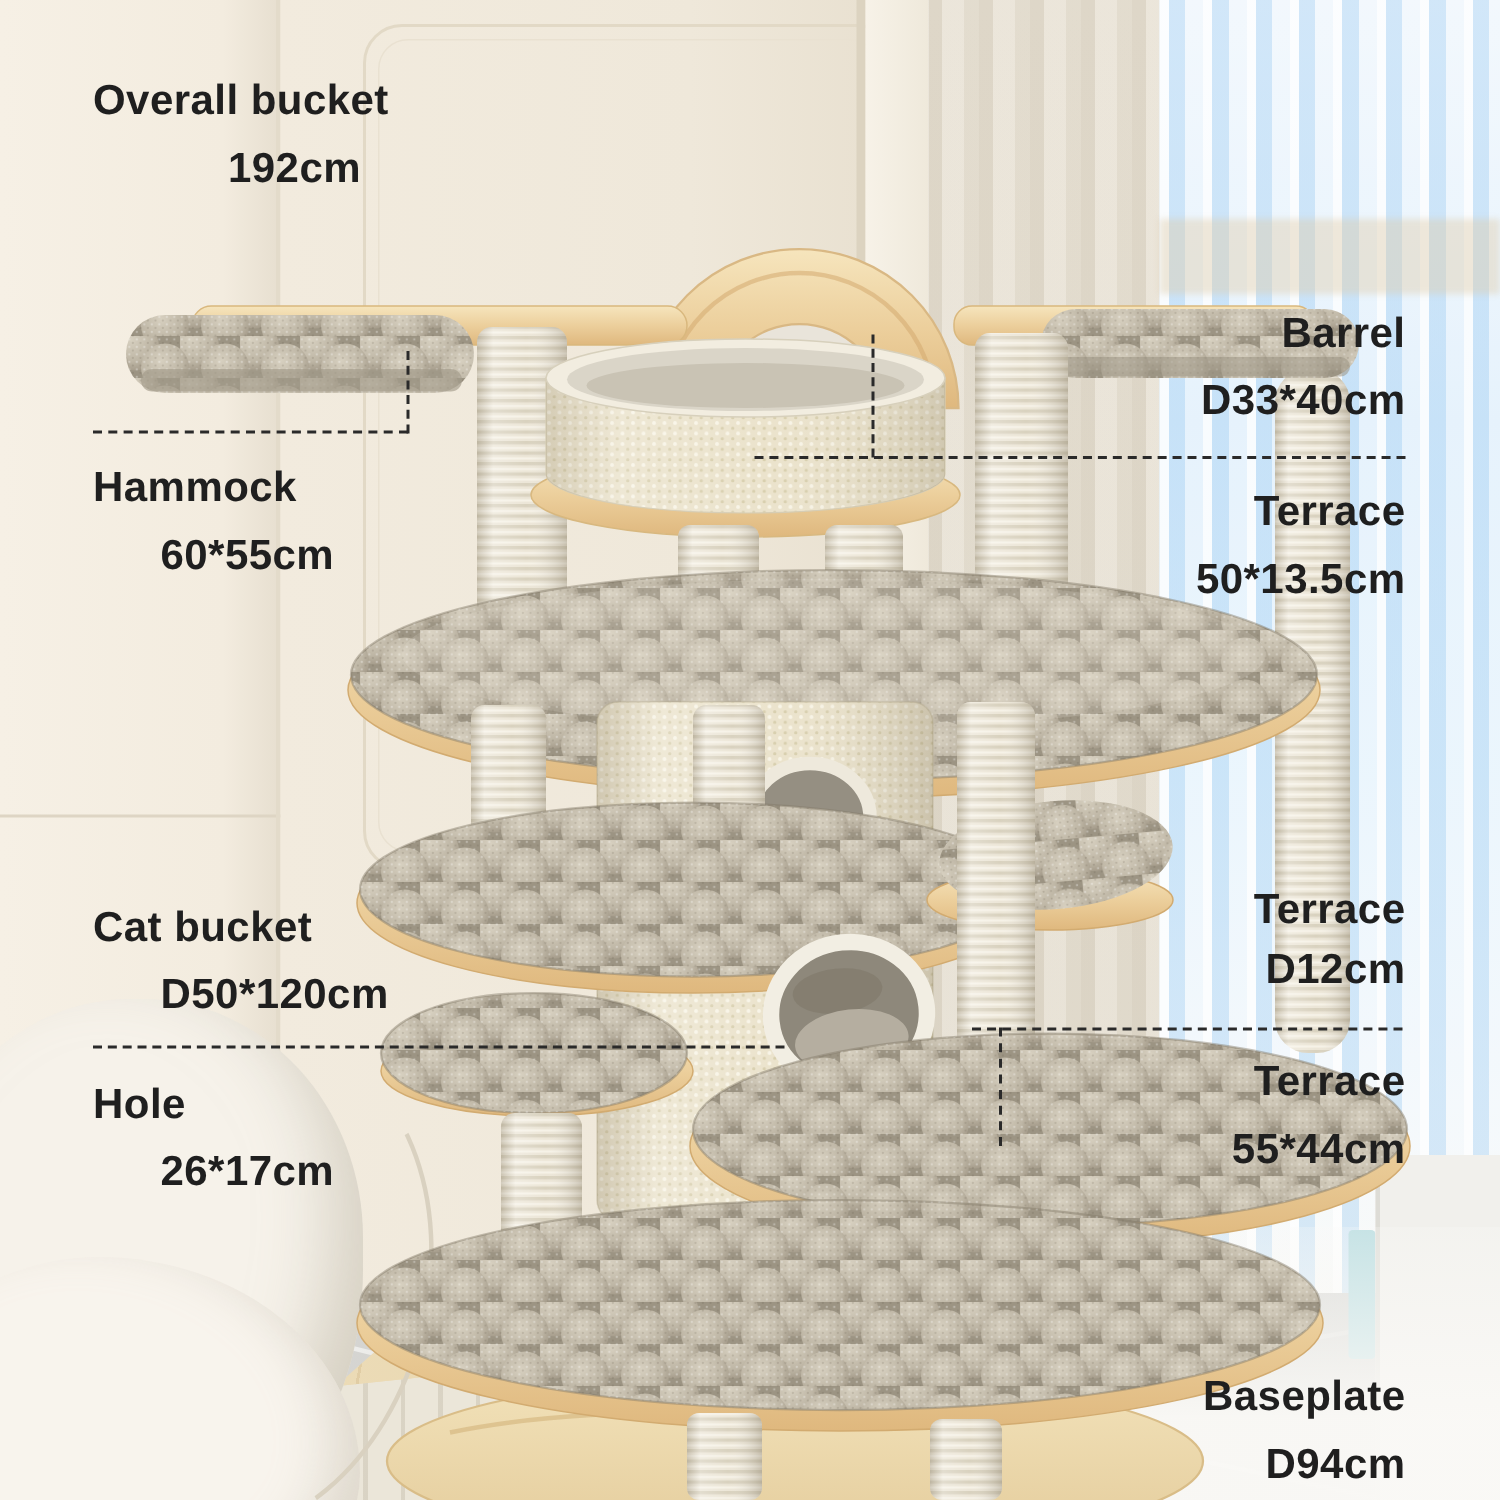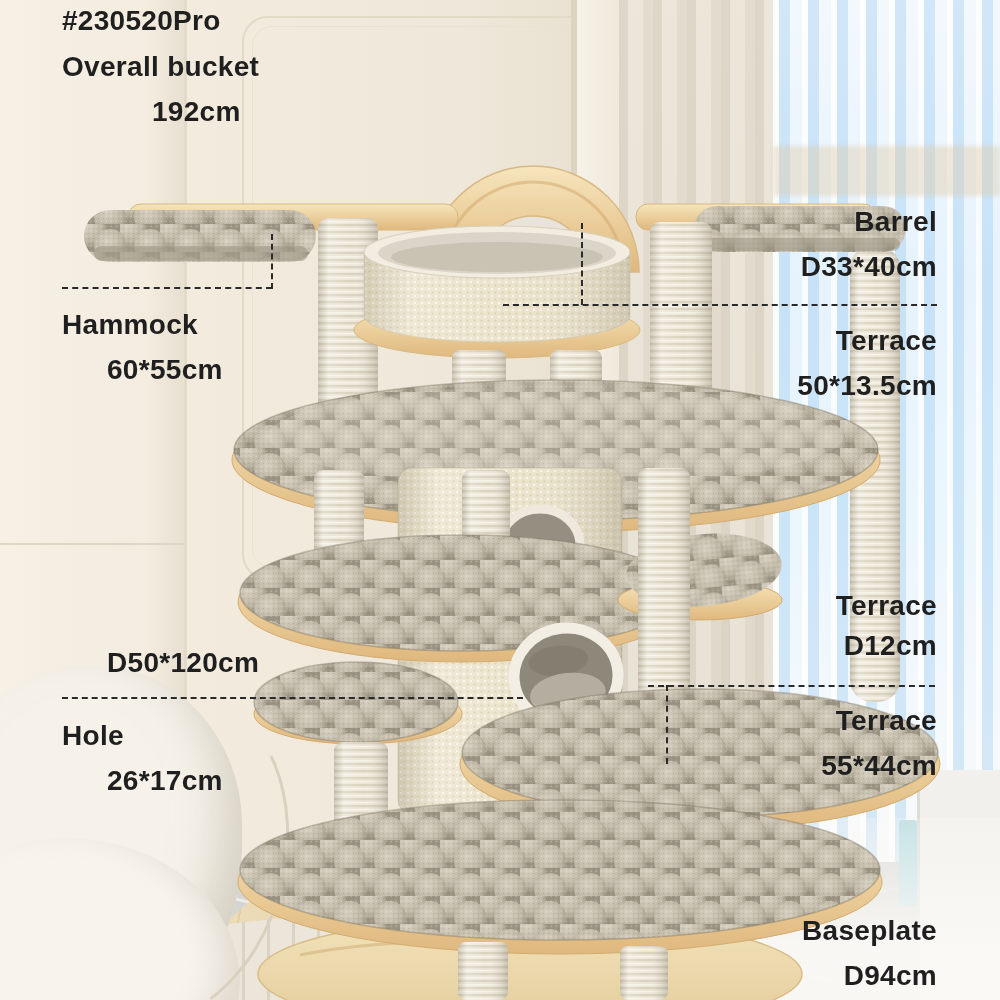--- a/index.html
+++ b/index.html
@@ -269,33 +269,33 @@
   </svg>
 
   <div class="lead-h" style="left:62px;top:287px;width:210px;"></div>
   <div class="lead-v" style="left:271px;top:234px;height:55px;"></div>
   <div class="lead-v" style="left:581px;top:223px;height:82px;"></div>
   <div class="lead-h" style="left:503px;top:304px;width:434px;"></div>
   <div class="lead-h" style="left:62px;top:697px;width:461px;"></div>
   <div class="lead-h" style="left:648px;top:685px;width:287px;"></div>
   <div class="lead-v" style="left:666px;top:685px;height:79px;"></div>
 
-  <div class="ann" style="left:62px;top:7px;">#230520Pro</div>
   <div class="ann" style="left:62px;top:53px;">Overall bucket</div>
   <div class="ann" style="left:152px;top:98px;">192cm</div>
 
   <div class="ann" style="left:62px;top:311px;">Hammock</div>
   <div class="ann" style="left:107px;top:356px;">60*55cm</div>
 
   <div class="ann r" style="right:63px;top:208px;">Barrel</div>
   <div class="ann r" style="right:63px;top:253px;">D33*40cm</div>
 
   <div class="ann r" style="right:63px;top:327px;">Terrace</div>
   <div class="ann r" style="right:63px;top:372px;margin-left:21px;">50*13.5cm</div>
 
+  <div class="ann" style="left:62px;top:604px;">Cat bucket</div>
   <div class="ann" style="left:107px;top:649px;">D50*120cm</div>
 
   <div class="ann r" style="right:63px;top:592px;">Terrace</div>
   <div class="ann r" style="right:63px;top:616px;margin-top:16px;">D12cm</div>
 
   <div class="ann" style="left:62px;top:722px;">Hole</div>
   <div class="ann" style="left:107px;top:767px;text-align:center;">26*17cm</div>
 
   <div class="ann r" style="right:63px;top:707px;">Terrace</div>
   <div class="ann r" style="right:63px;top:752px;">55*44cm</div>

